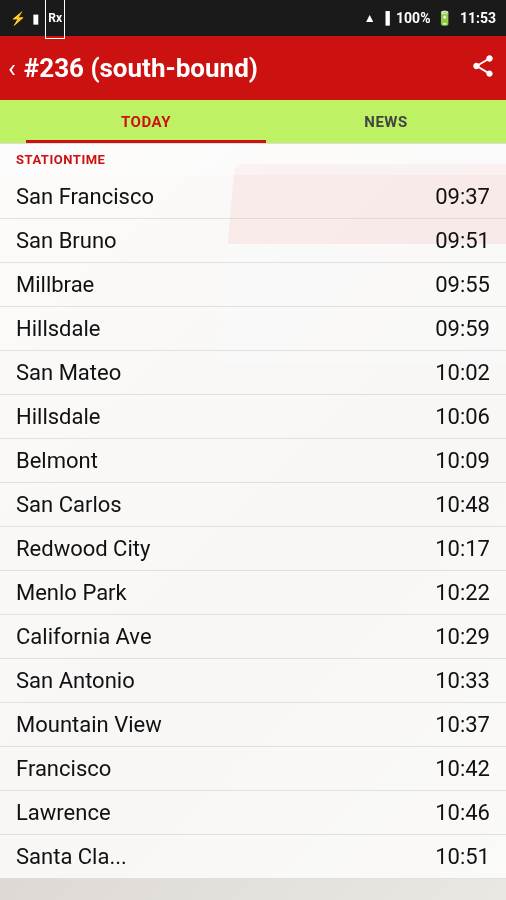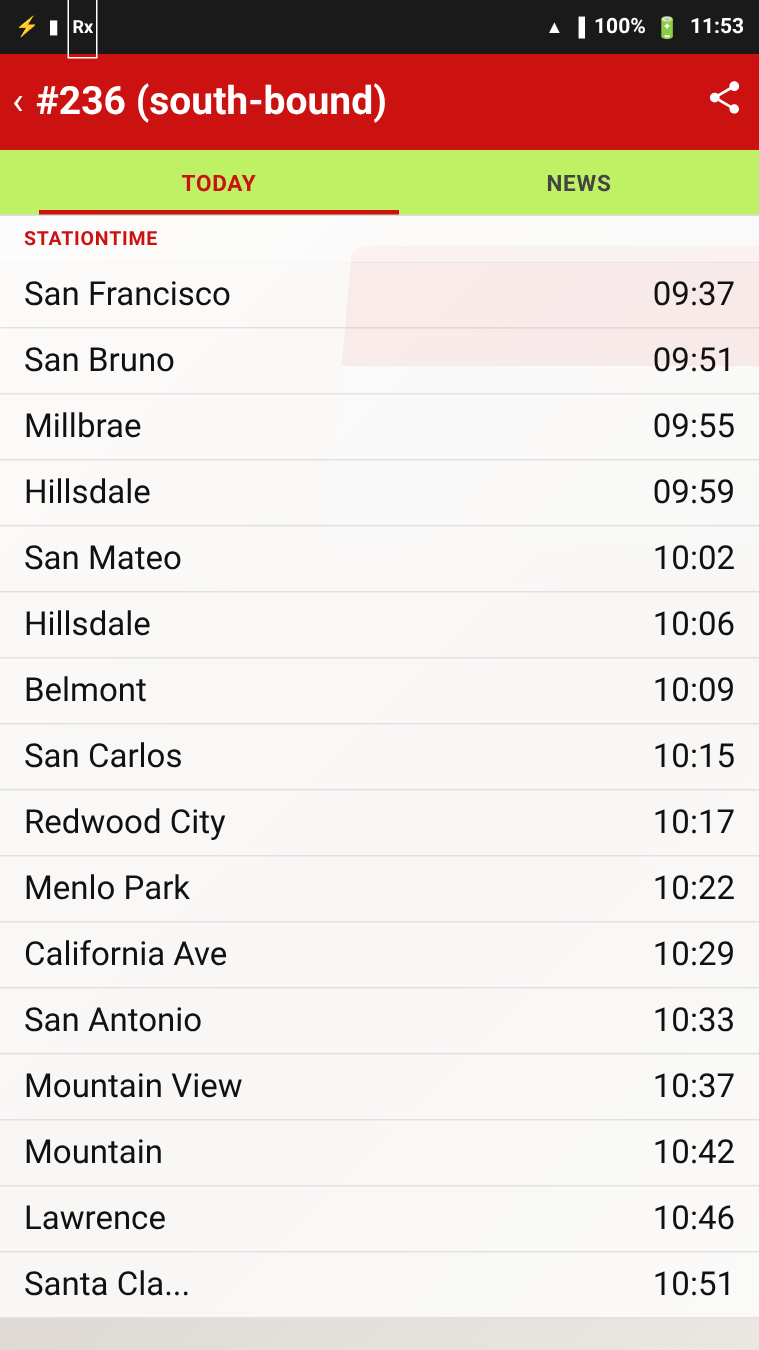--- a/index.html
+++ b/index.html
@@ -277,21 +277,21 @@
         <div class="station-row">
           <span class="station-name">Hillsdale</span>
           <span class="station-time">10:06</span>
         </div>
         <div class="station-row">
           <span class="station-name">Belmont</span>
           <span class="station-time">10:09</span>
         </div>
         <div class="station-row">
           <span class="station-name">San Carlos</span>
-          <span class="station-time">10:15</span>
+          <span class="station-time">10:48</span>
         </div>
         <div class="station-row">
           <span class="station-name">Redwood City</span>
           <span class="station-time">10:17</span>
         </div>
         <div class="station-row">
           <span class="station-name">Menlo Park</span>
           <span class="station-time">10:22</span>
         </div>
         <div class="station-row">
@@ -300,21 +300,21 @@
         </div>
         <div class="station-row">
           <span class="station-name">San Antonio</span>
           <span class="station-time">10:33</span>
         </div>
         <div class="station-row">
           <span class="station-name">Mountain View</span>
           <span class="station-time">10:37</span>
         </div>
         <div class="station-row">
-          <span class="station-name">Mountain</span>
+          <span class="station-name">Francisco</span>
           <span class="station-time">10:42</span>
         </div>
         <div class="station-row">
           <span class="station-name">Lawrence</span>
           <span class="station-time">10:46</span>
         </div>
         <div class="station-row">
           <span class="station-name">Santa Cla...</span>
           <span class="station-time">10:51</span>
         </div>

